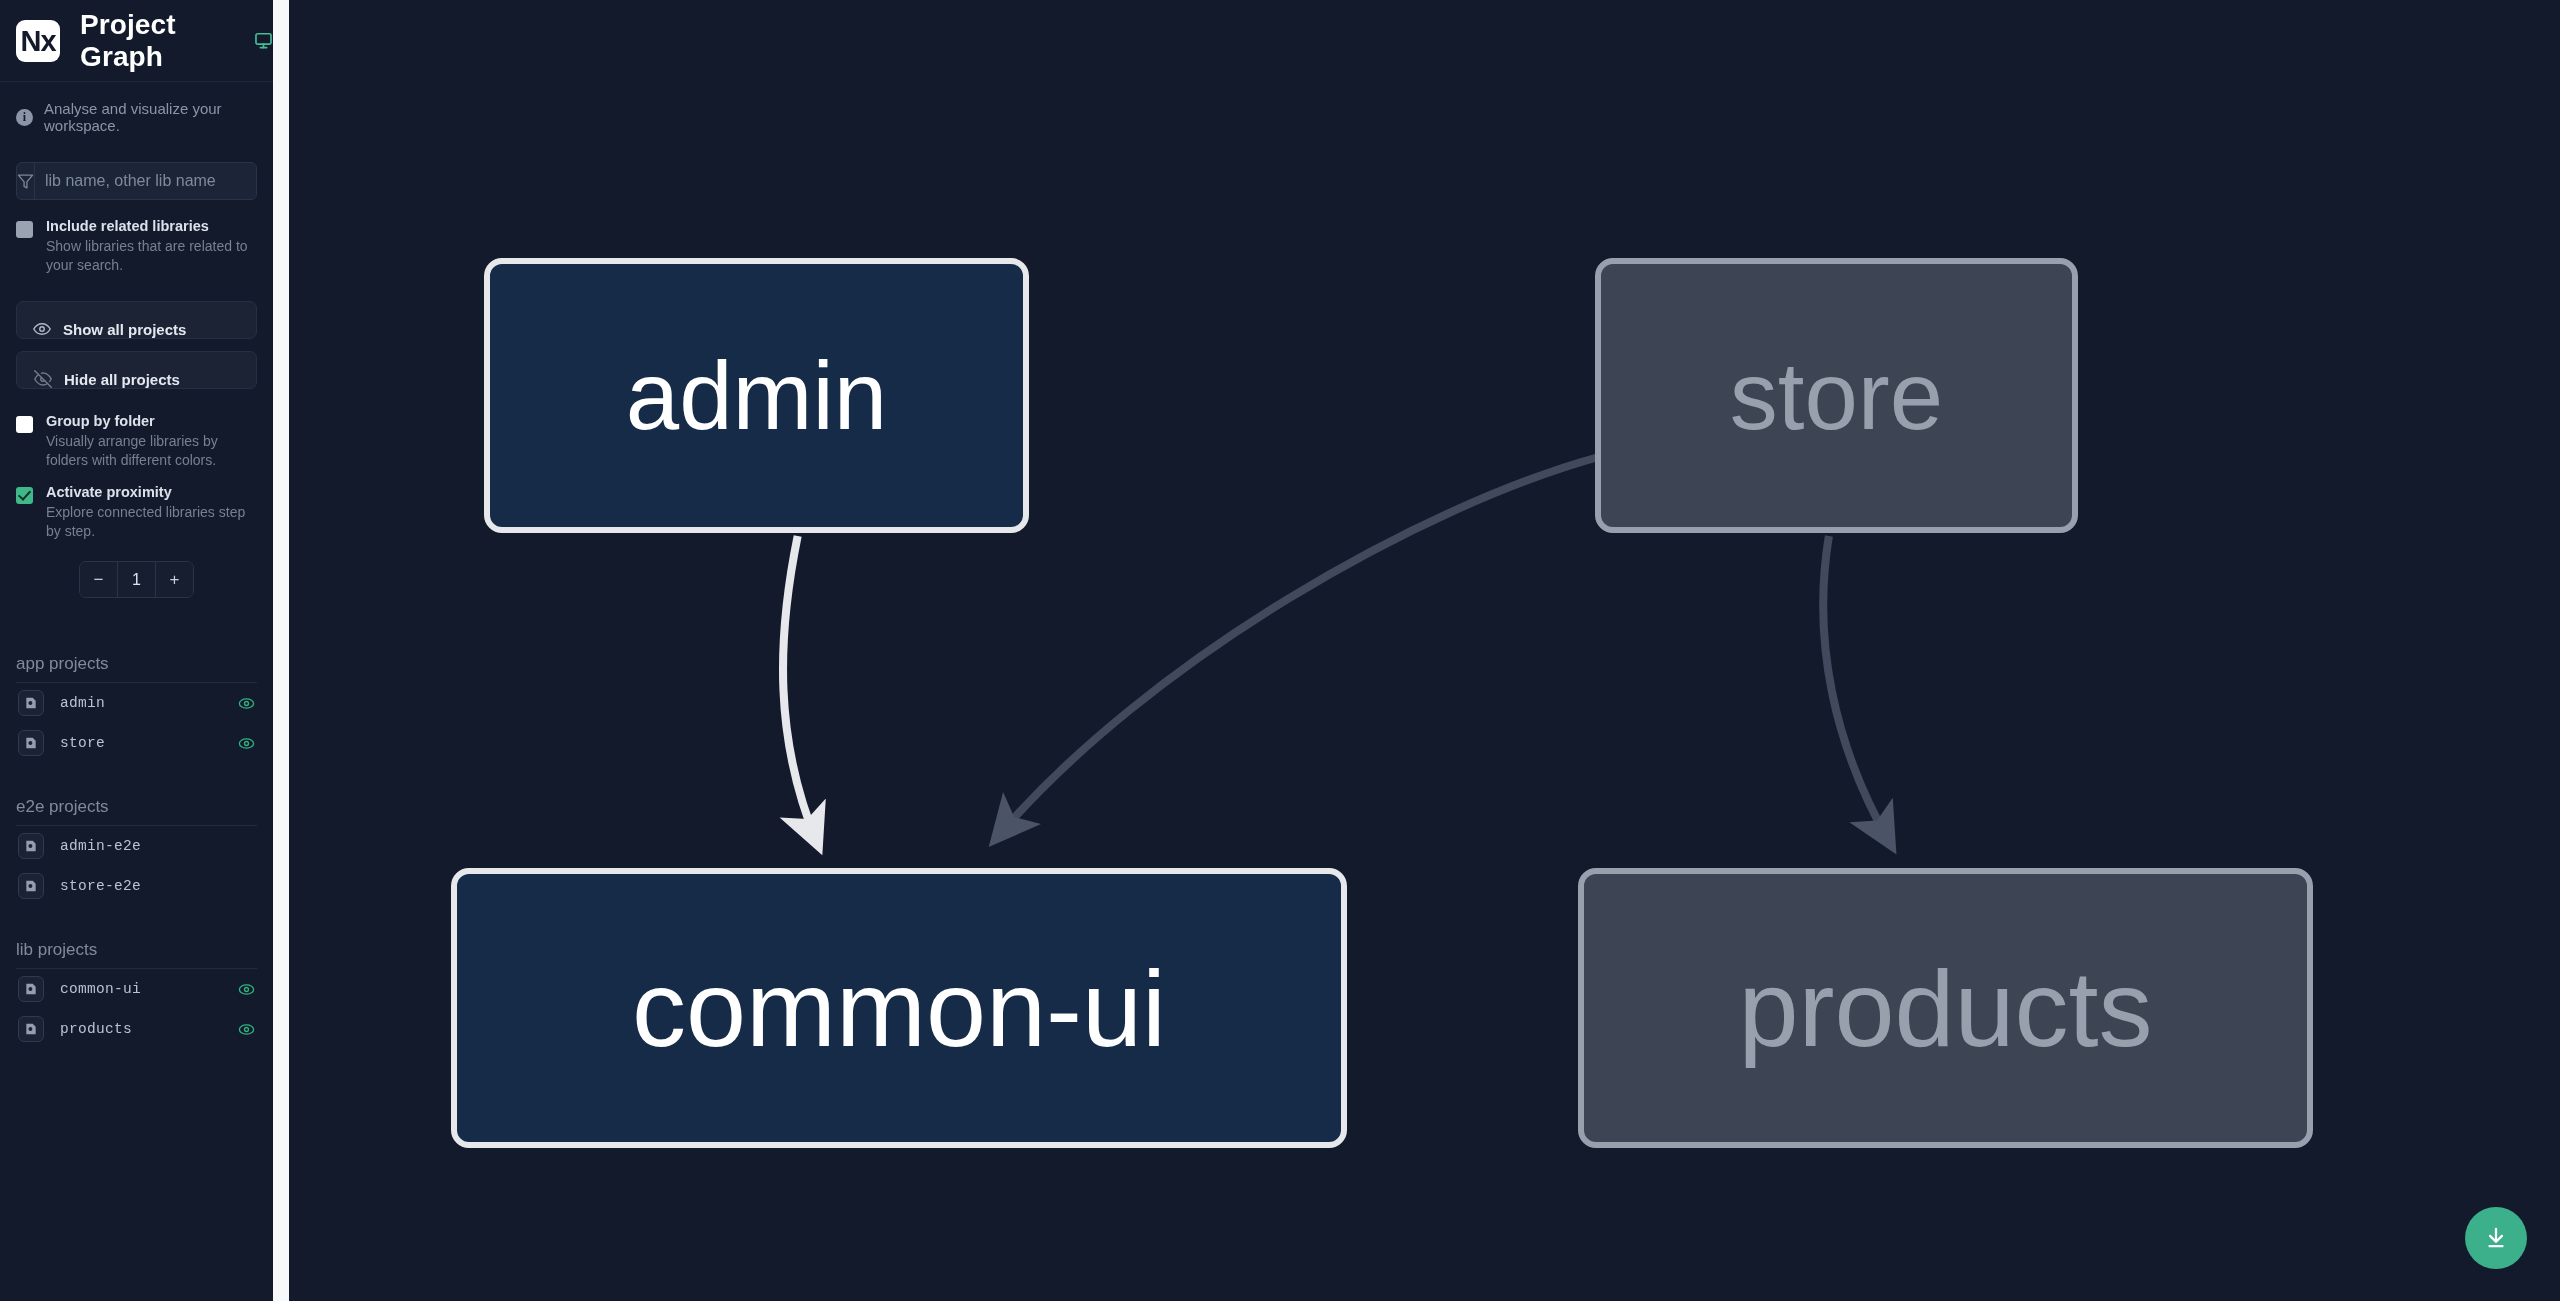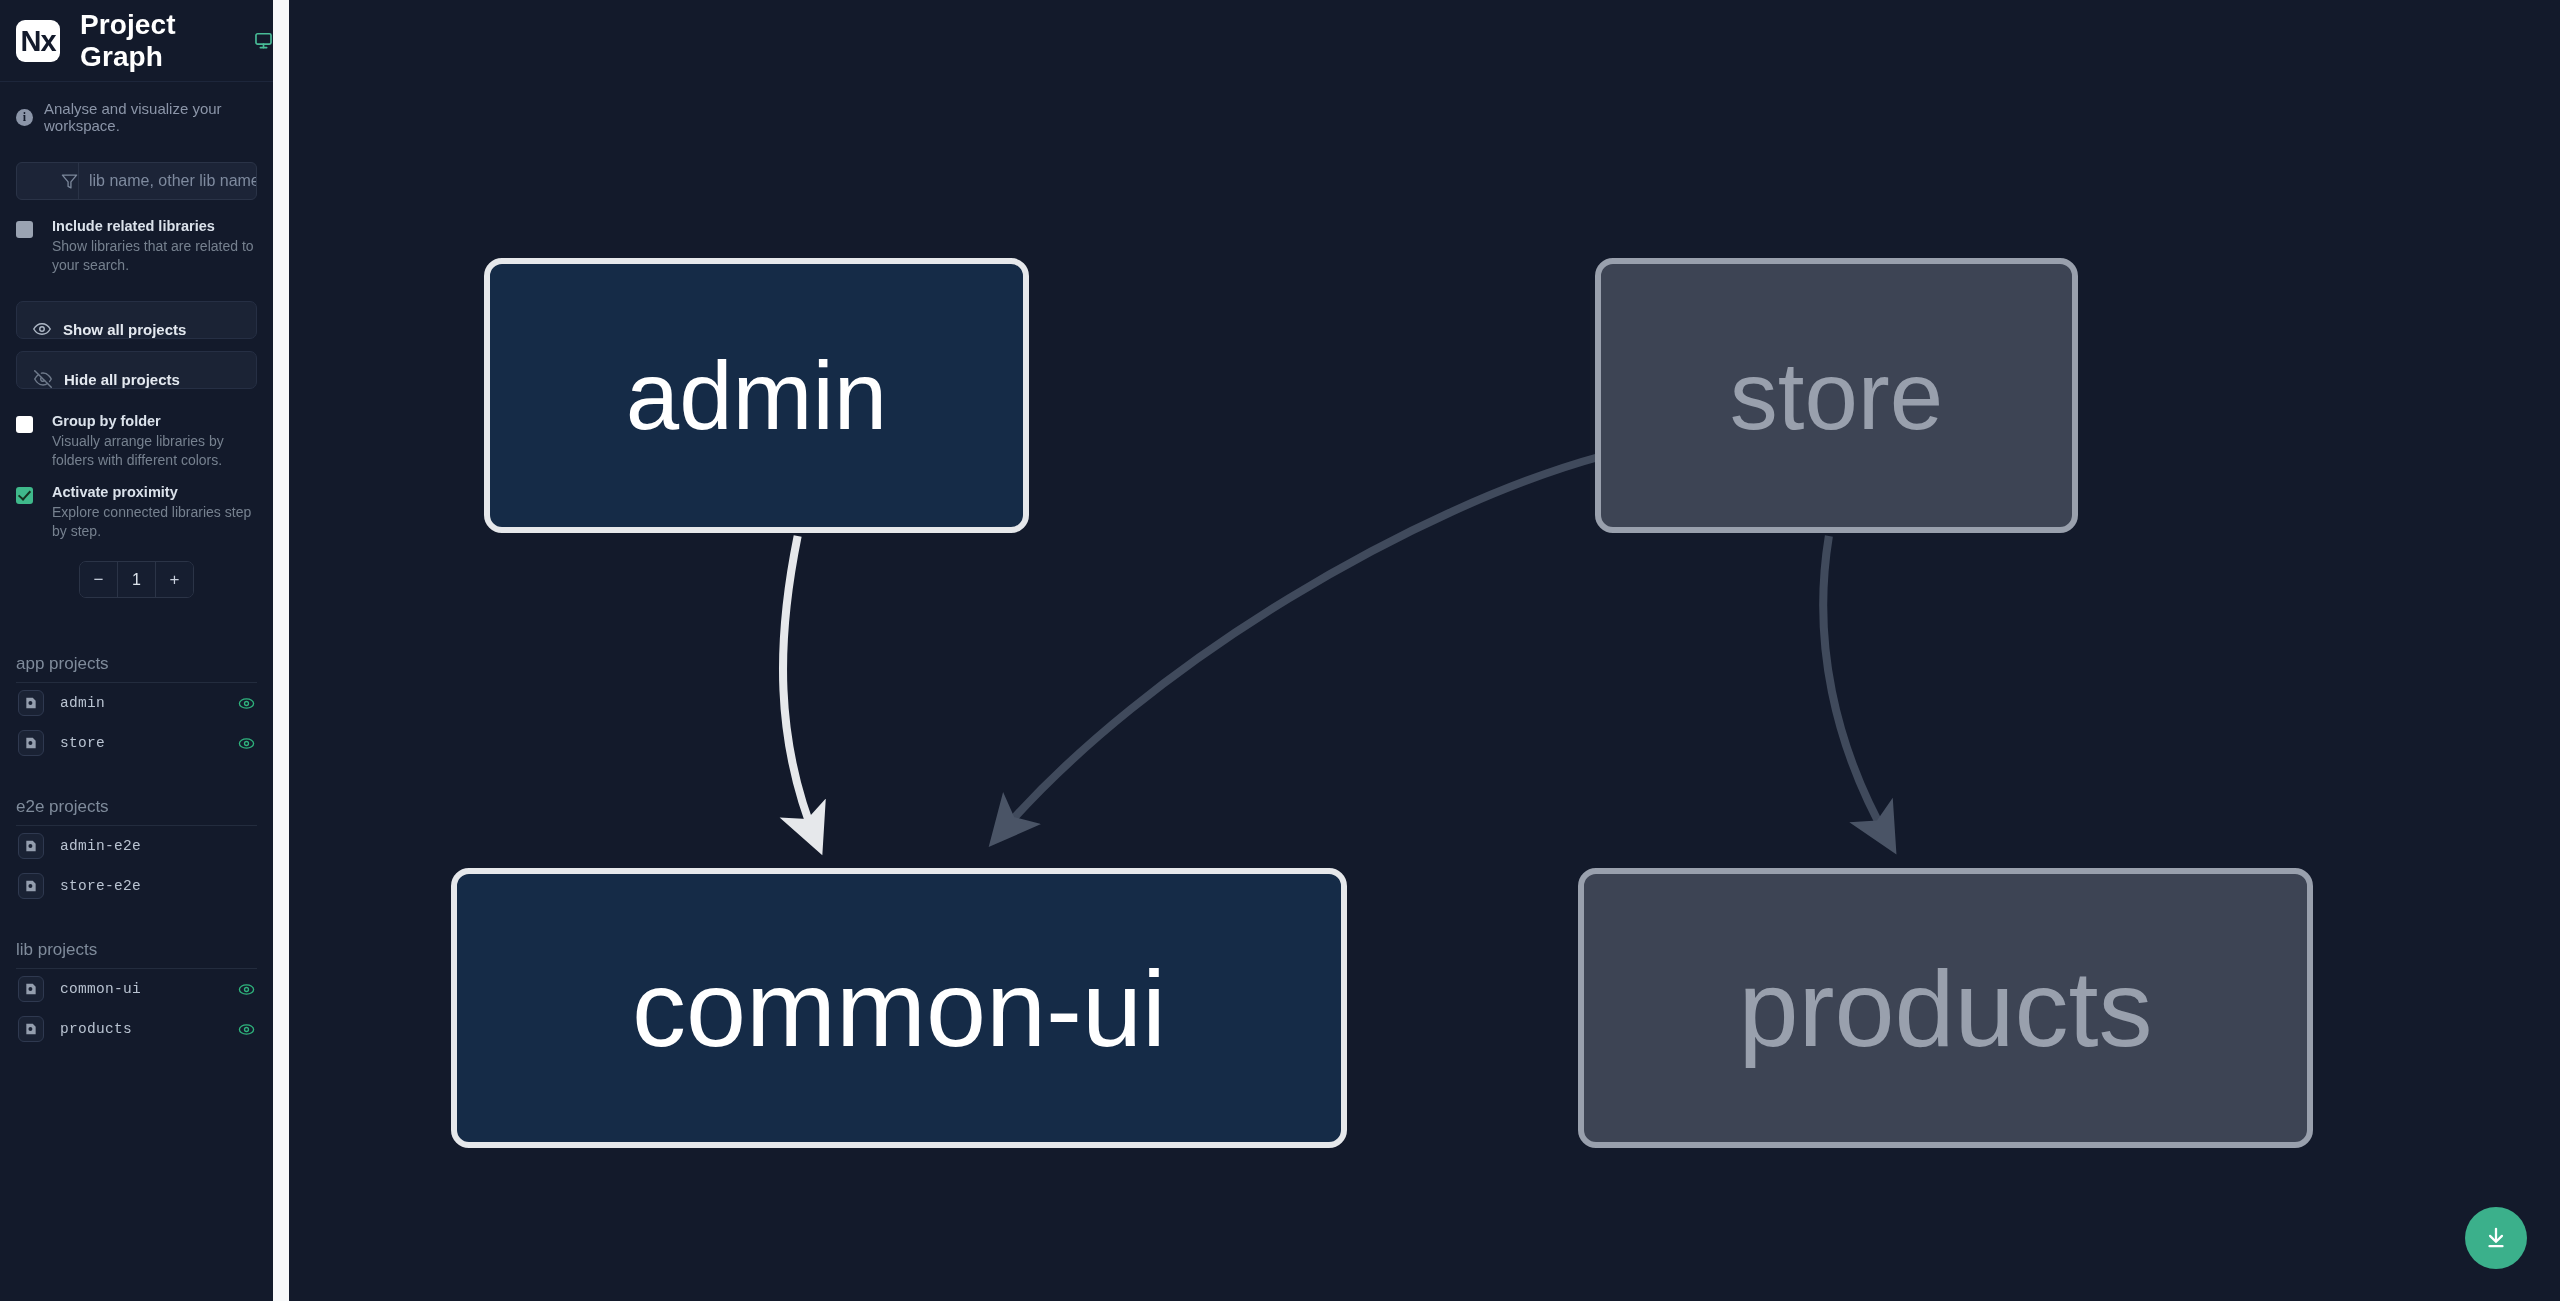--- a/index.html
+++ b/index.html
@@ -82,39 +82,38 @@
   }
 
   .search-wrap {
     margin: 22px 16px 0 16px;
     height: 38px;
     display: flex; align-items: stretch;
     background: #1c2437;
     border: 1px solid #2a3347;
     border-radius: 6px;
     overflow: hidden;
-    padding-left: 44px;
   }
   .search-icon-box {
     width: 38px; display: flex; align-items: center; justify-content: center;
     border-right: 1px solid #2a3347;
     color: #7b879b;
   }
   .search-input {
     flex: 1; border: 0; outline: none;
     background: transparent;
     color: #c5cdd9;
     font-size: 16px;
     font-family: "Liberation Sans", sans-serif;
     padding: 0 10px;
   }
   .search-input::placeholder { color: #7e8a9e; }
 
   .check-row {
-    display: flex; gap: 19px;
+    display: flex; gap: 13px;
     padding: 18px 16px 0 16px;
   }
   .cbox {
     width: 17px; height: 17px; flex: 0 0 17px;
     border-radius: 3px;
     margin-top: 3px;
     background: #9aa3b2;
     position: relative;
   }
   .cbox.white { background: #ffffff; }

